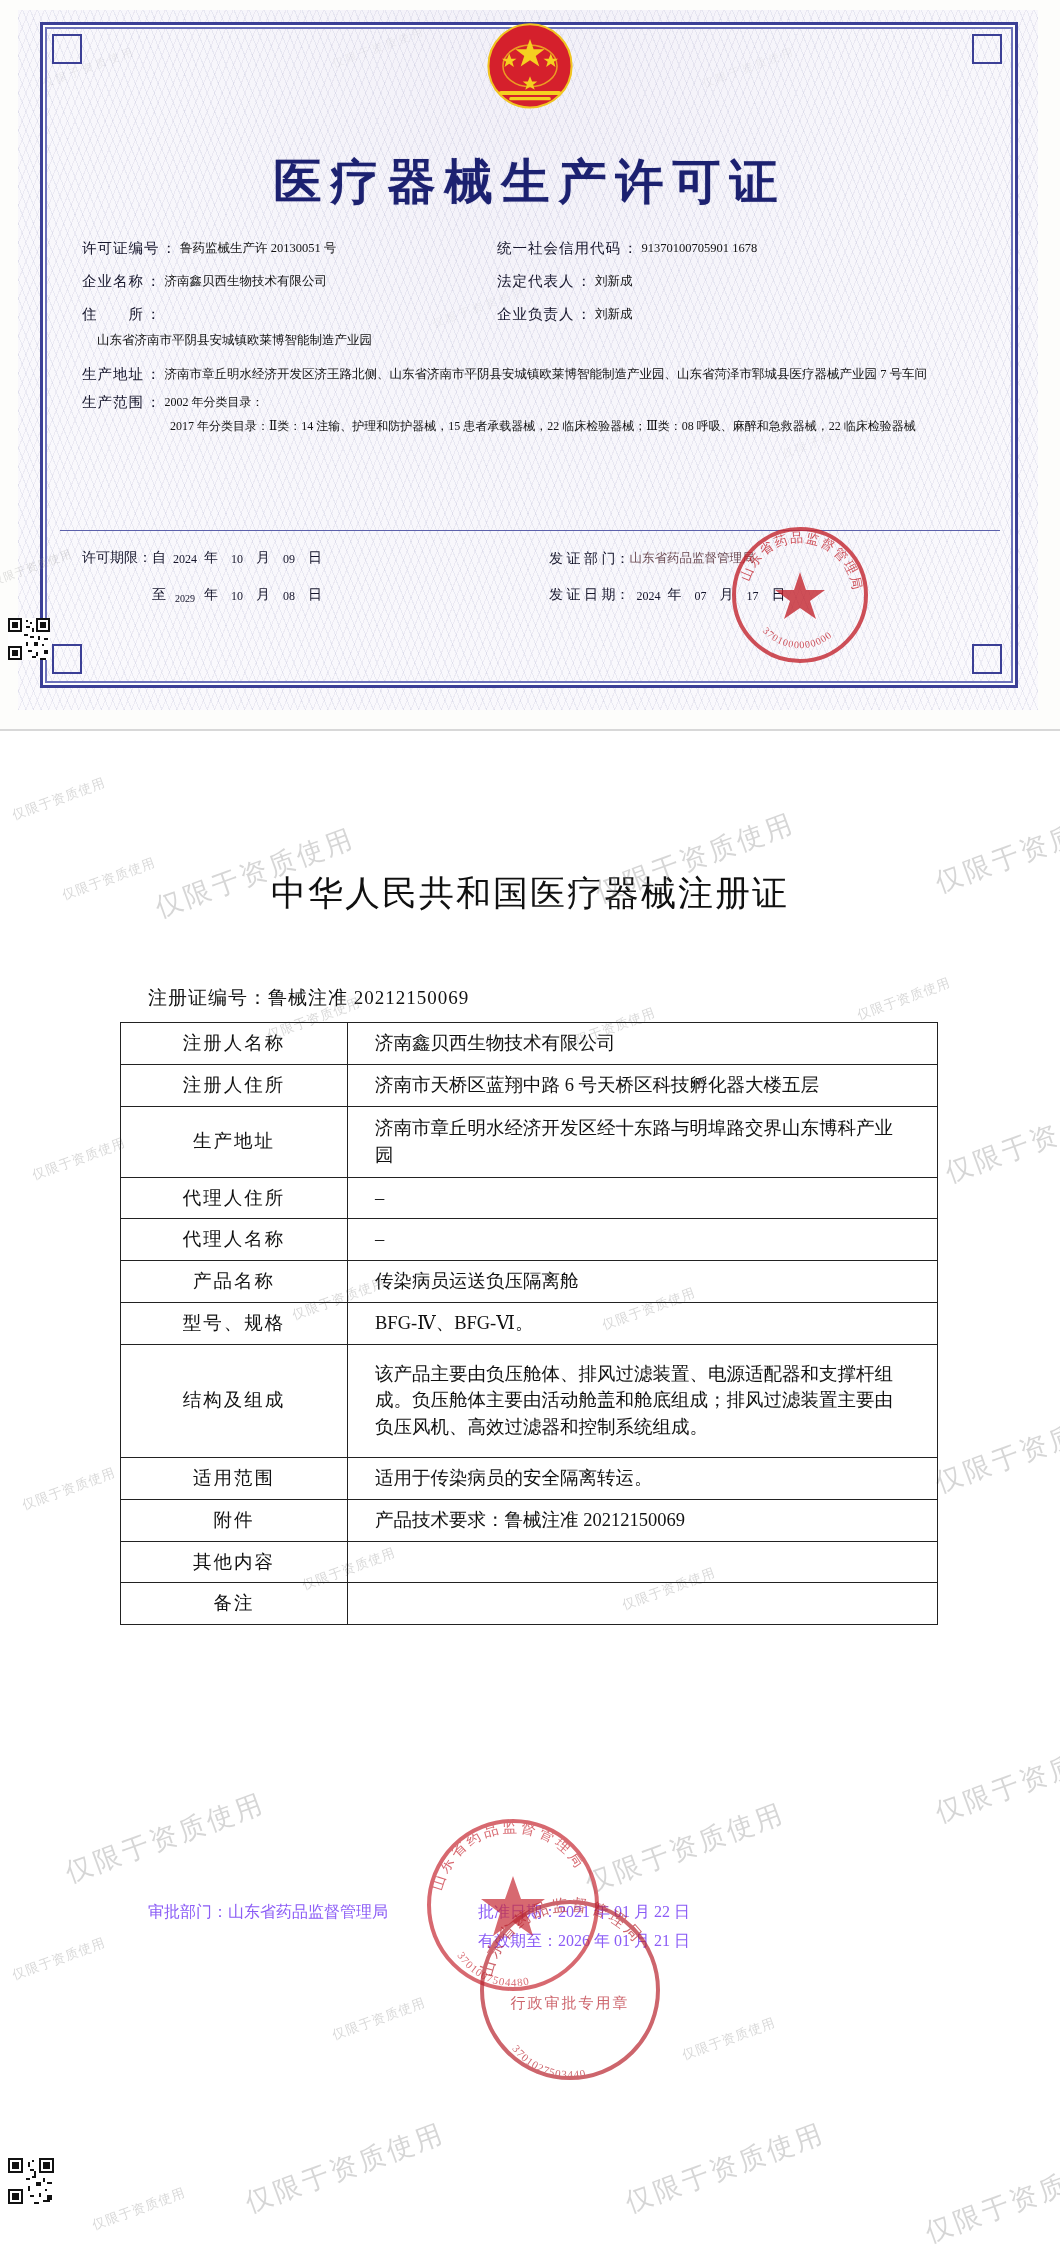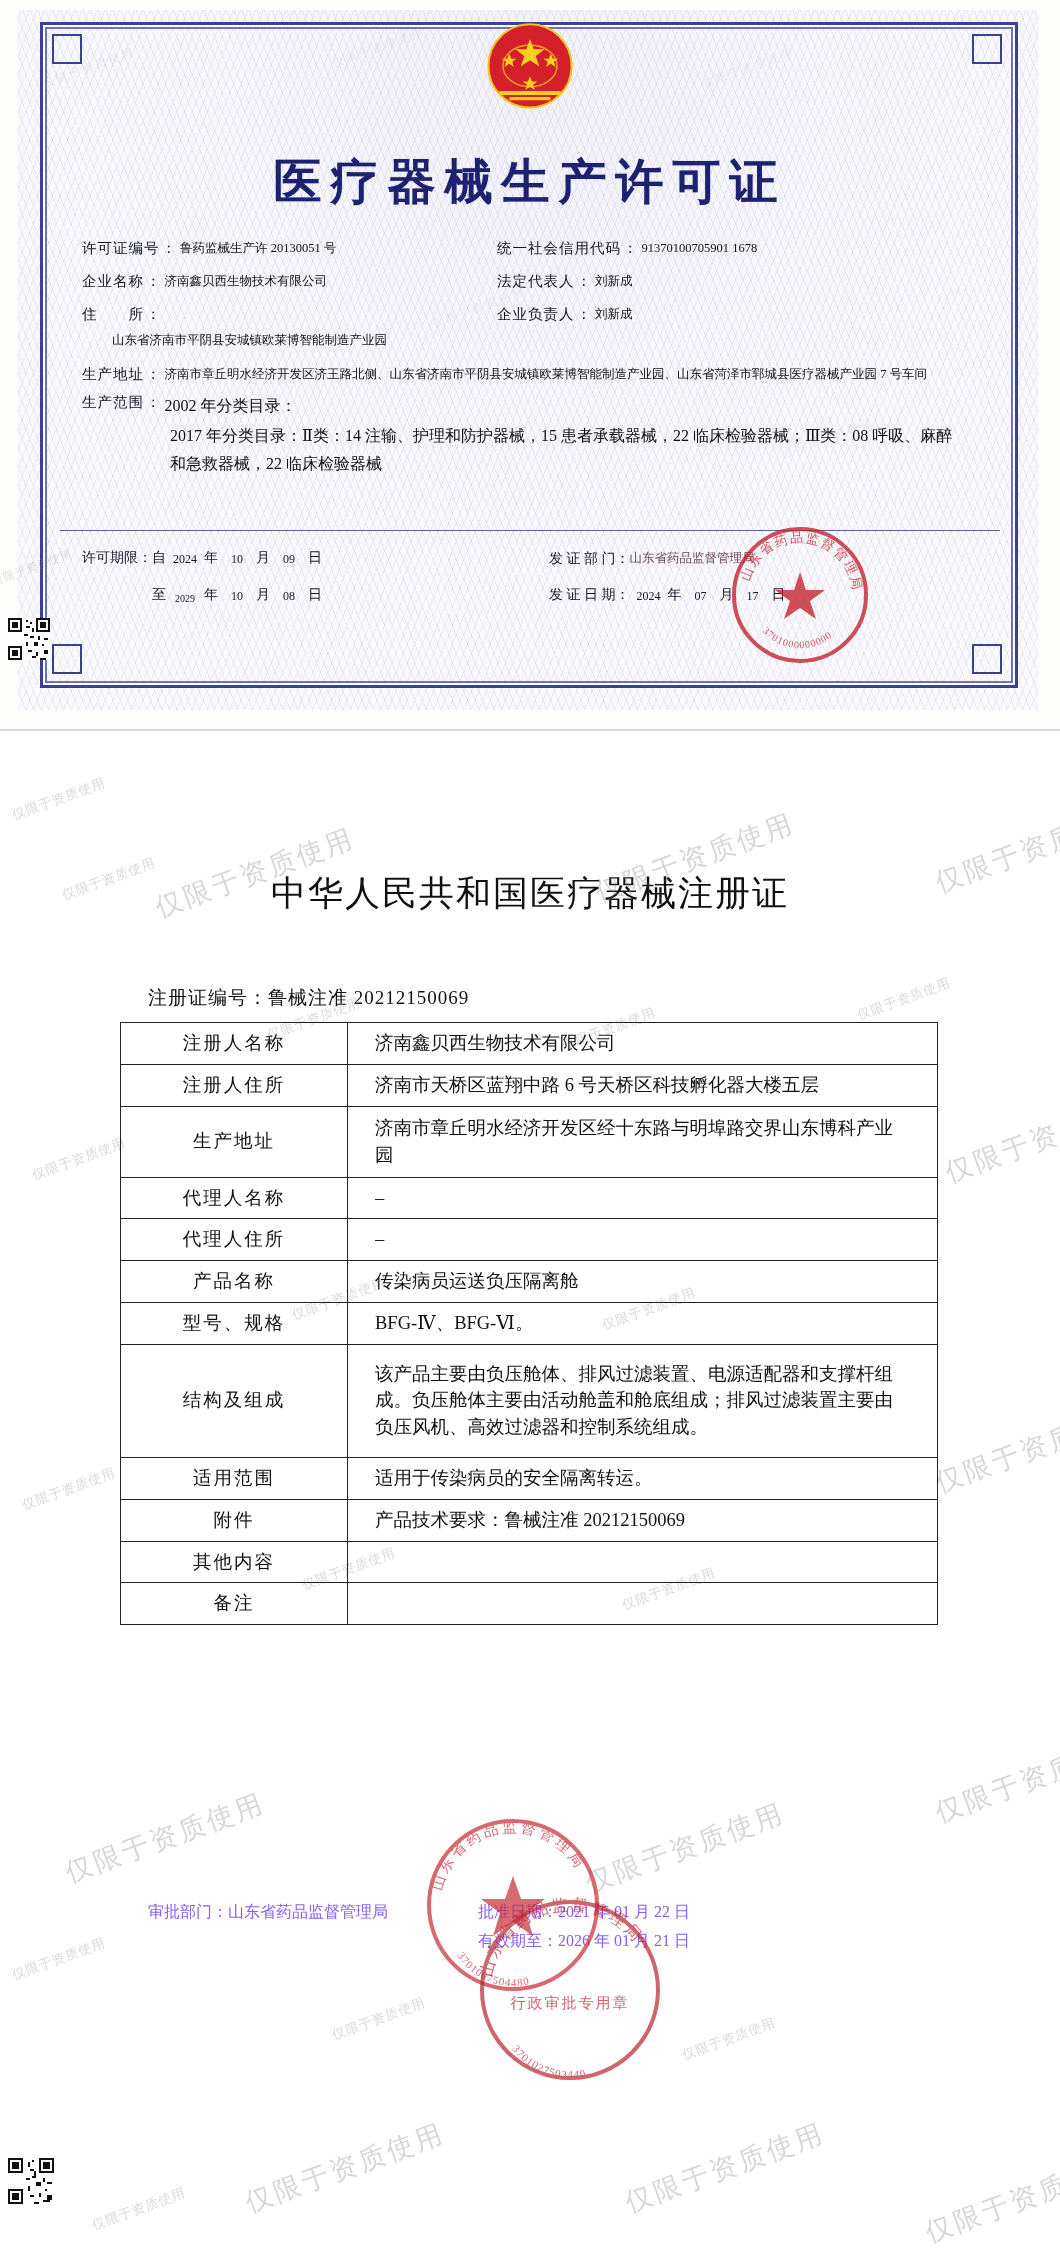--- a/index.html
+++ b/index.html
@@ -129,21 +129,21 @@
     letter-spacing: 1px;
   }
   .lic-colon { margin: 0 4px 0 2px; }
   .lic-val {
     font-size: 12.5px;
     color: #111;
     line-height: 1.6;
   }
   .lic-val.wide { width: 790px; }
   .lic-sub {
-    font-size: 16px;
+    font-size: 12px;
     line-height: 1.75;
     color: #111;
   }
   .lic-divider {
     position: absolute;
     left: 60px;
     top: 530px;
     width: 940px;
     height: 1px;
     background: #5b60ab;
@@ -367,21 +367,21 @@
           <span class="lic-label">住　　所</span>
           <span class="lic-colon">：</span>
         </div>
         <div class="lic-col">
           <span class="lic-label">企业负责人</span>
           <span class="lic-colon">：</span>
           <span class="lic-val">刘新成</span>
         </div>
       </div>
       <div class="lic-row" style="margin-top:-6px;margin-bottom:14px;">
-        <span class="lic-val" style="margin-left:30px;">山东省济南市平阴县安城镇欧莱博智能制造产业园</span>
+        <span class="lic-val" style="margin-left:15px;">山东省济南市平阴县安城镇欧莱博智能制造产业园</span>
       </div>
 
       <div class="lic-row" style="margin-bottom:2px;">
         <span class="lic-label">生产地址</span>
         <span class="lic-colon">：</span>
         <span class="lic-val wide">济南市章丘明水经济开发区济王路北侧、山东省济南市平阴县安城镇欧莱博智能制造产业园、山东省菏泽市郓城县医疗器械产业园 7 号车间</span>
       </div>
 
       <div class="lic-row" style="margin-top:6px;margin-bottom:2px;">
         <span class="lic-label">生产范围</span>
@@ -500,25 +500,25 @@
         </tr>
         <tr>
           <td class="k">注册人住所</td>
           <td class="v">济南市天桥区蓝翔中路 6 号天桥区科技孵化器大楼五层</td>
         </tr>
         <tr>
           <td class="k tall">生产地址</td>
           <td class="v tall">济南市章丘明水经济开发区经十东路与明埠路交界山东博科产业园</td>
         </tr>
         <tr>
+          <td class="k">代理人住所</td>
+          <td class="v">–</td>
+        </tr>
+        <tr>
           <td class="k">代理人名称</td>
-          <td class="v">–</td>
-        </tr>
-        <tr>
-          <td class="k">代理人住所</td>
           <td class="v">–</td>
         </tr>
         <tr>
           <td class="k">产品名称</td>
           <td class="v">传染病员运送负压隔离舱</td>
         </tr>
         <tr>
           <td class="k">型号、规格</td>
           <td class="v">BFG-Ⅳ、BFG-Ⅵ。</td>
         </tr>

